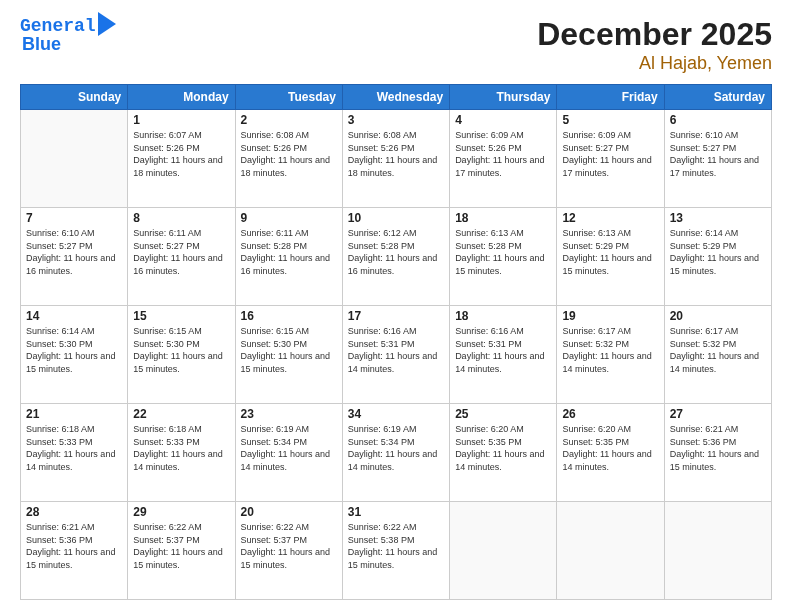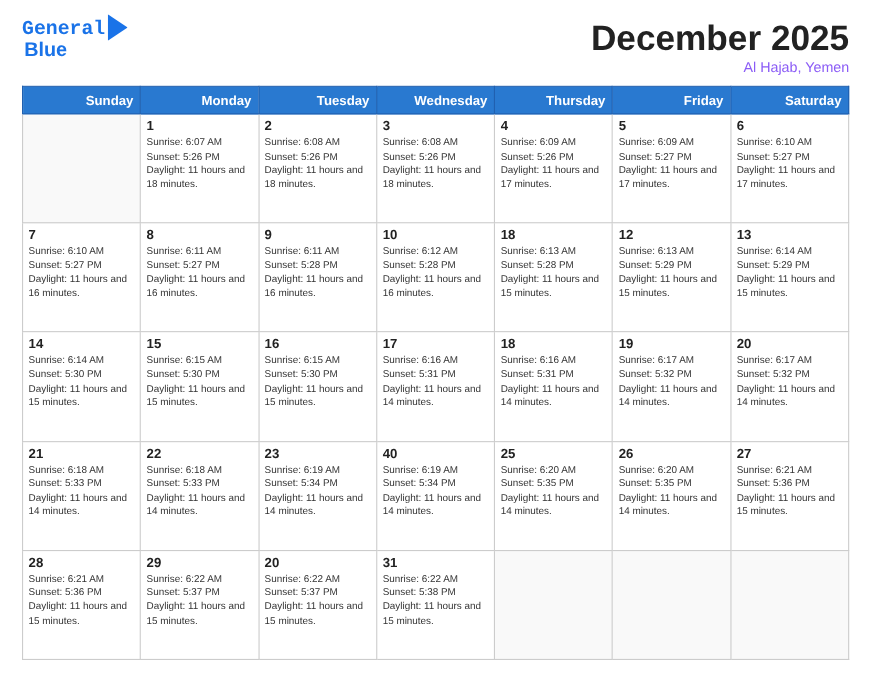--- a/index.html
+++ b/index.html
@@ -45,22 +45,22 @@
     }
     .title-block {
       text-align: right;
     }
     .month-title {
       font-size: 32px;
       font-weight: bold;
       color: #222;
     }
     .location {
-      font-size: 13px;
-      color: #8b5cf6;
+      font-size: 18px;
+      color: #a16207;
     }
     .calendar {
       flex: 1;
       border: 1px solid #ccc;
       border-collapse: collapse;
       width: 100%;
       table-layout: fixed;
     }
     .calendar th {
       background-color: #2979d0;
@@ -228,21 +228,21 @@
           </td>
           <td>
             <span class="day-num">22</span>
             <div class="day-info">Sunrise: 6:18 AM<br>Sunset: 5:33 PM<br>Daylight: 11 hours and 14 minutes.</div>
           </td>
           <td>
             <span class="day-num">23</span>
             <div class="day-info">Sunrise: 6:19 AM<br>Sunset: 5:34 PM<br>Daylight: 11 hours and 14 minutes.</div>
           </td>
           <td>
-            <span class="day-num">40</span>
+            <span class="day-num">34</span>
             <div class="day-info">Sunrise: 6:19 AM<br>Sunset: 5:34 PM<br>Daylight: 11 hours and 14 minutes.</div>
           </td>
           <td>
             <span class="day-num">25</span>
             <div class="day-info">Sunrise: 6:20 AM<br>Sunset: 5:35 PM<br>Daylight: 11 hours and 14 minutes.</div>
           </td>
           <td>
             <span class="day-num">26</span>
             <div class="day-info">Sunrise: 6:20 AM<br>Sunset: 5:35 PM<br>Daylight: 11 hours and 14 minutes.</div>
           </td>

